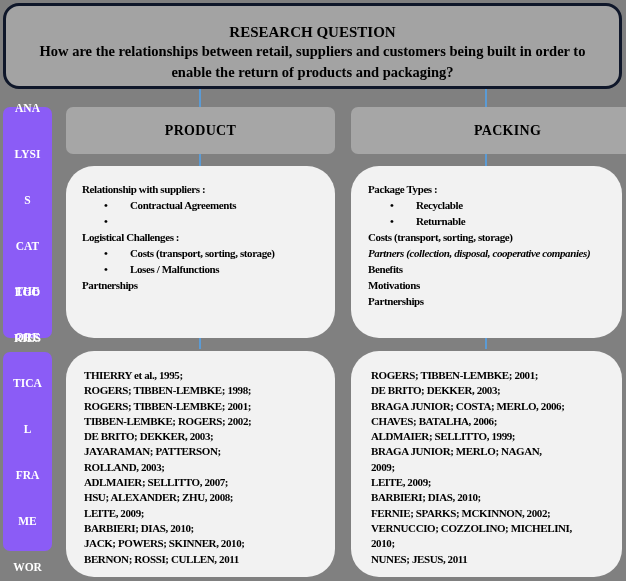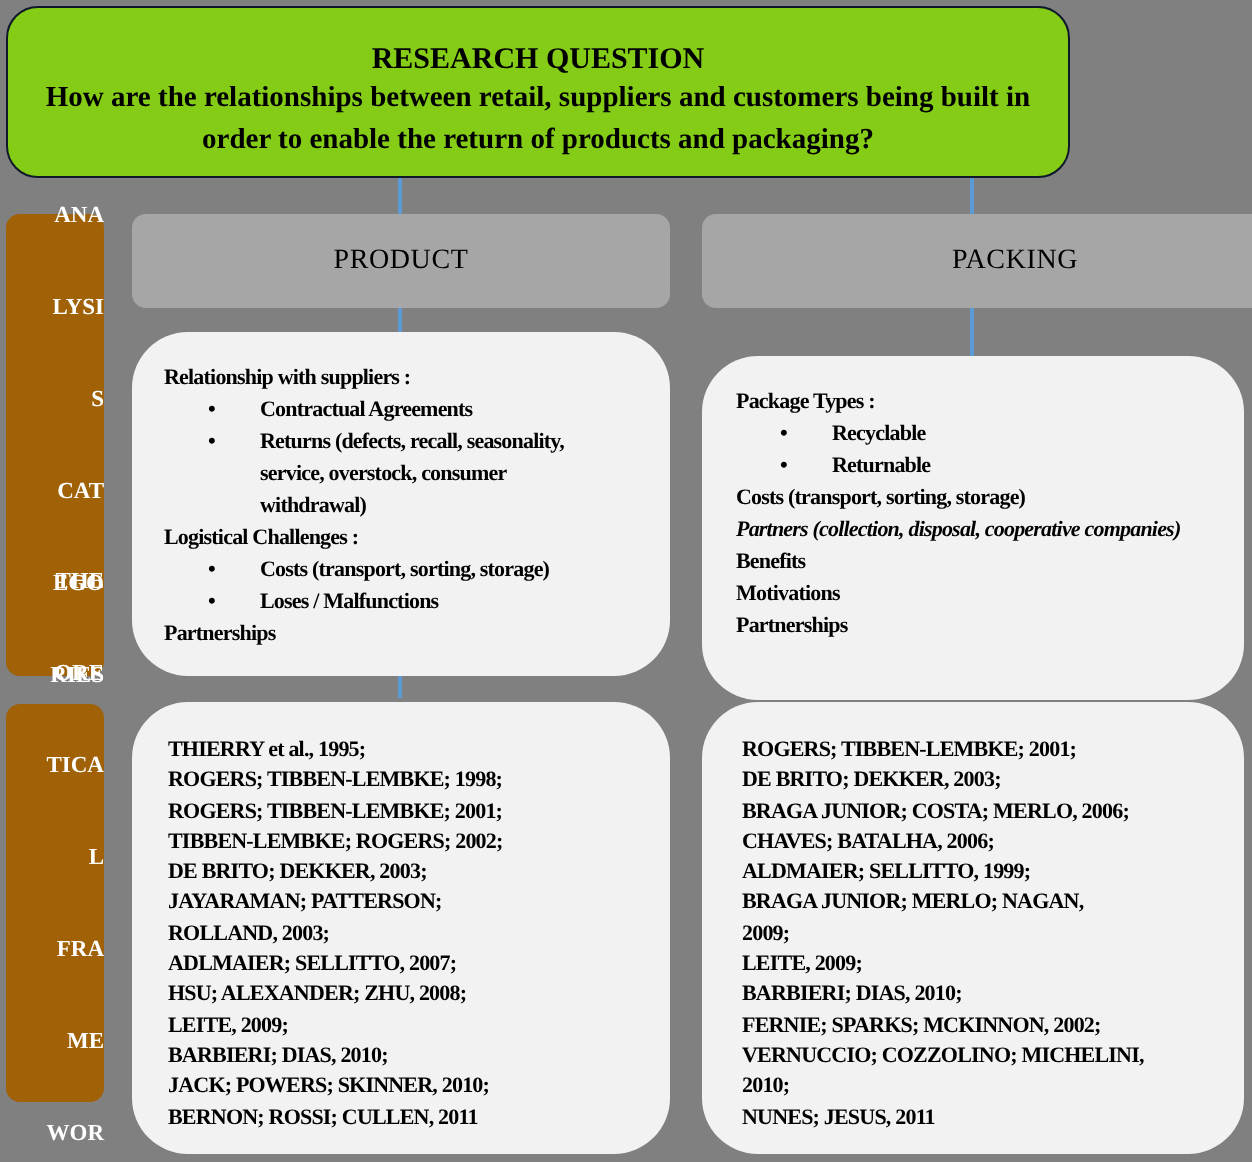--- a/index.html
+++ b/index.html
@@ -2,36 +2,36 @@
 <html><head>
 <meta charset="utf-8">
 <style>
   html, body { margin:0; padding:0; }
   body {
     width:626px; height:581px; background:#808080; position:relative; overflow:hidden;
     font-family: "Liberation Serif", "DejaVu Serif", serif; color:#000;
   }
   .line { position:absolute; width:2px; background:#5b9bd5; }
   .rq {
-    position:absolute; left:3px; top:3px; width:532px; height:86px;
-    background:#84cc16; border:1px solid #0f172a; border-radius:16px; box-sizing:border-box;
+    position:absolute; left:3px; top:3px; width:619px; height:86px;
+    background:#a3a3a3; border:3px solid #0f172a; border-radius:16px; box-sizing:border-box;
     text-align:center; font-weight:bold;
   }
   .rq .t { font-size:15px; margin-top:17px; line-height:18px; }
   .rq .q { font-size:14.5px; line-height:21px; padding:0 16px; }
   .side {
-    position:absolute; left:3px; width:49px; background:#a16207; border-radius:7px;
-    color:#fff; font-weight:bold; font-size:11.5px; line-height:14px; text-align:right;
+    position:absolute; left:3px; width:49px; background:#8b5cf6; border-radius:7px;
+    color:#fff; font-weight:bold; font-size:11.5px; line-height:14px; text-align:center;
     display:flex; flex-direction:column; justify-content:center;gap:32px;
   }
   .side span { display:block; }
   .hdr {
     position:absolute; top:107px; height:47px; background:#a6a6a6; border-radius:7px;
     display:flex; align-items:center; justify-content:center;
-    font-weight:normal; font-size:14px; letter-spacing:0.3px;
+    font-weight:bold; font-size:14px; letter-spacing:0.3px;
   }
   .card {
     position:absolute; background:#f2f2f2; border-radius:28px; box-sizing:border-box;
     font-weight:bold; font-size:11px; line-height:16px; letter-spacing:-0.4px;
     overflow:hidden;
   }
   .card .row { white-space:nowrap; }
   .card .bul { display:flex; padding-left:22px; }
   .card .bul .dot { width:26px; flex:none; }
   .card .bul .txt { white-space:normal; }
@@ -74,35 +74,34 @@
 </div>
 
 <div class="card" style="left:66px; top:166px; width:269px; height:172px; padding:15px 12px 0 16px;">
   <div class="row">Relationship with suppliers :</div>
   <div class="bul">
       <span class="dot">•</span>
       <span class="txt">Contractual Agreements</span>
     </div>
   <div class="bul">
       <span class="dot">•</span>
-      <span class="txt" style="width:160px;">Returns (defects, recall, seasonality, service, overstock, consumer withdrawal)</span>
     </div>
   <div class="row">Logistical Challenges :</div>
   <div class="bul">
       <span class="dot">•</span>
       <span class="txt">Costs (transport, sorting, storage)</span>
     </div>
   <div class="bul">
       <span class="dot">•</span>
       <span class="txt">Loses / Malfunctions</span>
     </div>
   <div class="row">Partnerships</div>
 </div>
 
-<div class="card" style="left:351px; top:178px; width:271px; height:172px; padding:15px 0 0 17px;">
+<div class="card" style="left:351px; top:166px; width:271px; height:172px; padding:15px 0 0 17px;">
   <div class="row">Package Types :</div>
   <div class="bul">
       <span class="dot">•</span>
       <span class="txt">Recyclable</span>
     </div>
   <div class="bul">
       <span class="dot">•</span>
       <span class="txt">Returnable</span>
     </div>
   <div class="row">Costs (transport, sorting, storage)</div>

